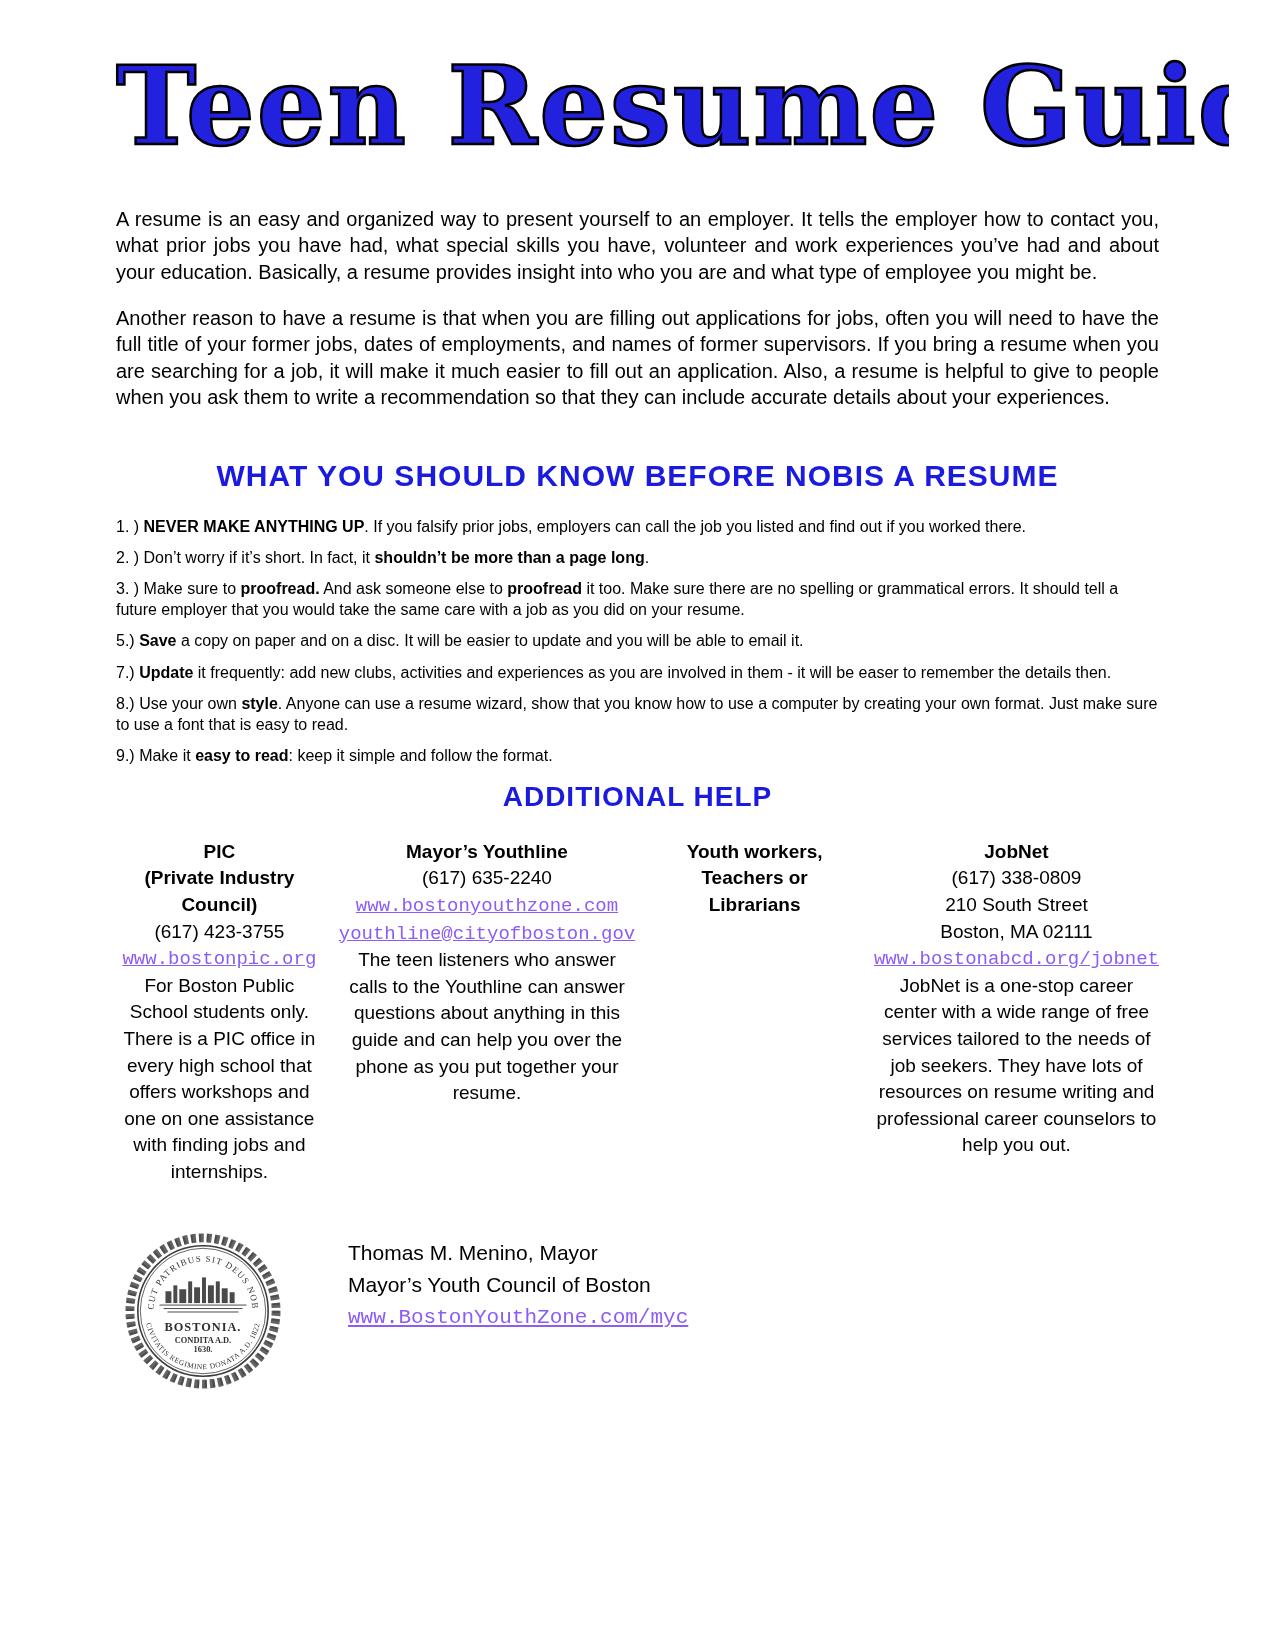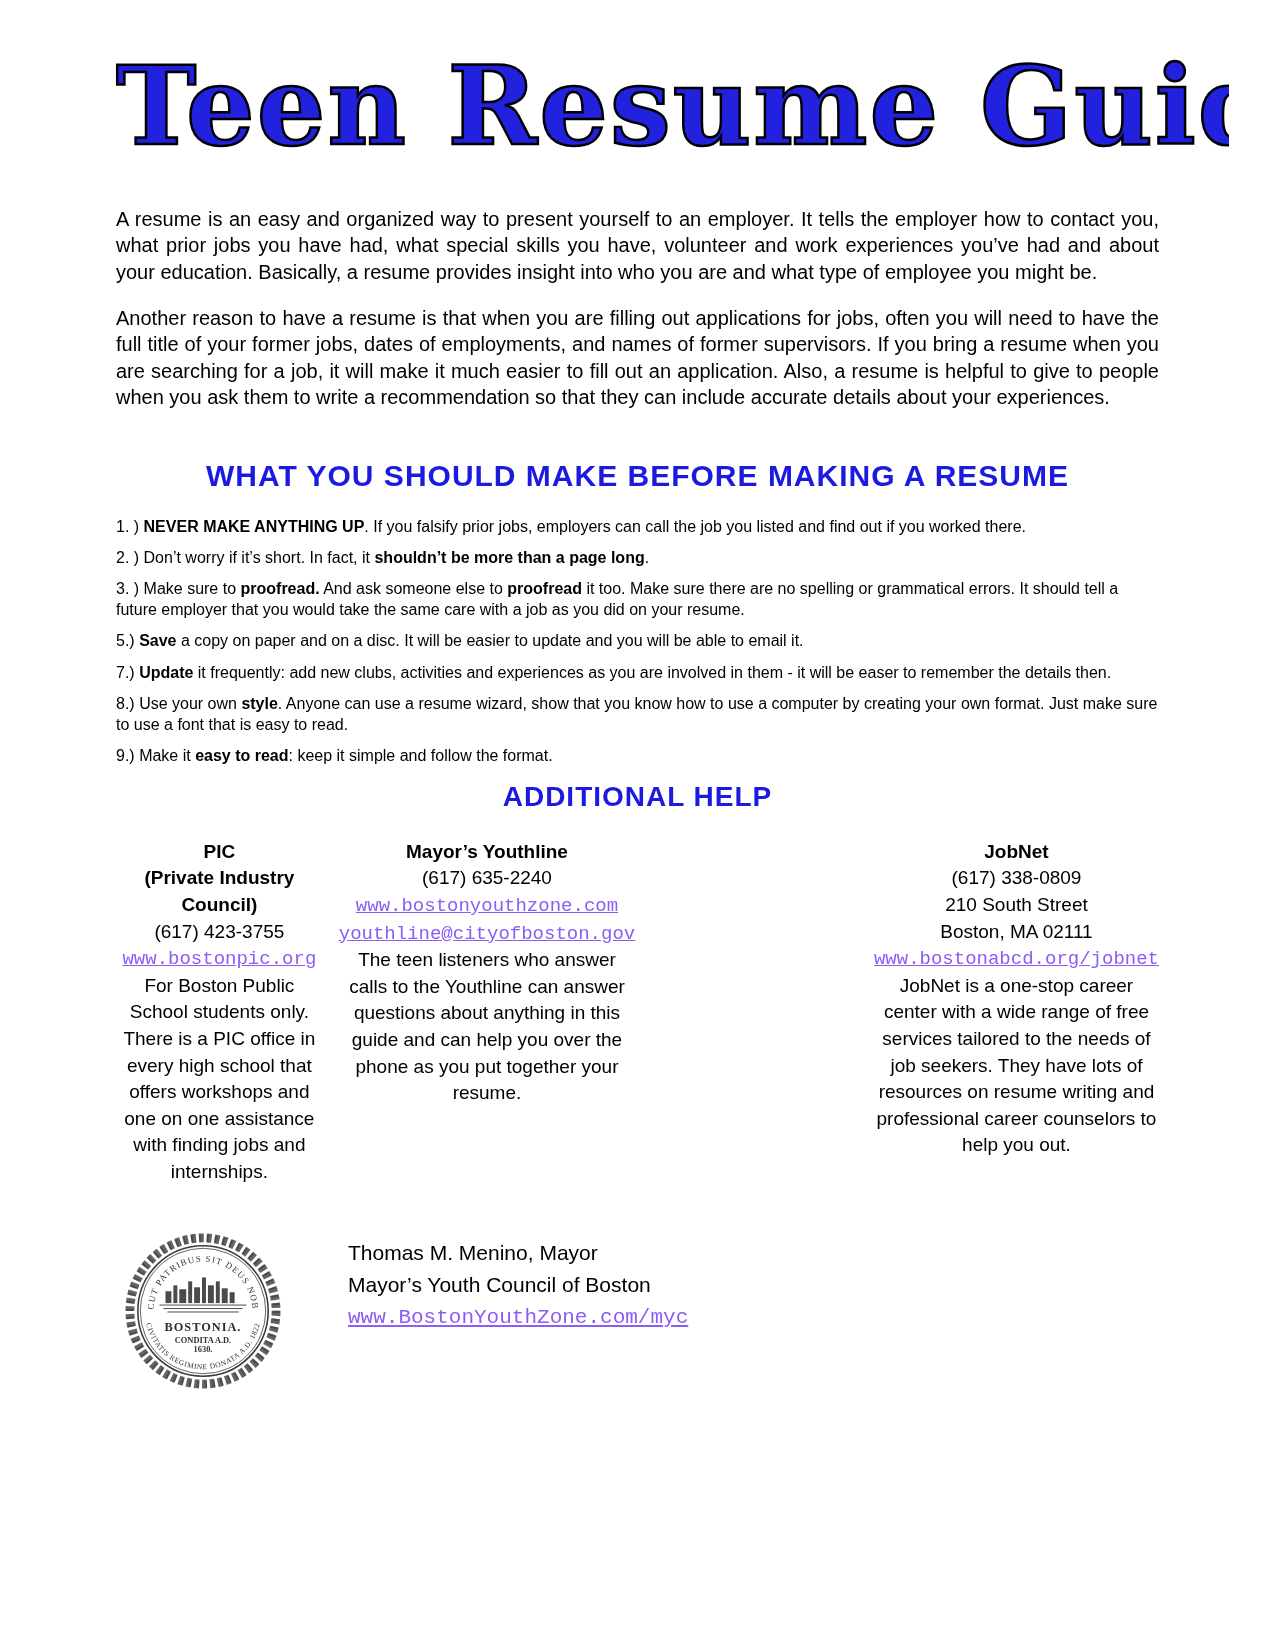--- a/index.html
+++ b/index.html
@@ -79,21 +79,21 @@
 </head>
 <body>
 
 <div class="page">
 
   <h1 class="doc-title">Teen Resume Guide</h1>
 
   <p class="intro">A resume is an easy and organized way to present yourself to an employer.  It tells the employer how to contact you, what prior jobs you have had, what special skills you have, volunteer and work experiences you’ve had and about your education.  Basically, a resume provides insight into who you are and what type of employee you might be.</p>
   <p class="intro">Another reason to have a resume is that when you are filling out applications for jobs, often you will need to have the full title of your former jobs, dates of employments, and names of former supervisors.  If you bring a resume when you are searching for a job, it will make it much easier to fill out an application.  Also, a resume is helpful to give to people when you ask them to write a recommendation so that they can include accurate details about your experiences.</p>
 
-  <h2 class="sec-heading">WHAT YOU SHOULD MAKE BEFORE MAKING A RESUME</h2>
+  <h2 class="sec-heading">WHAT YOU SHOULD KNOW BEFORE NOBIS A RESUME</h2>
 
   <div class="know-list">
       <p class="list-item"><span>1. ) </span><b>NEVER MAKE ANYTHING UP</b><span>.  If you falsify prior jobs, employers can call the job you listed and find out if you worked there.</span></p>
       <p class="list-item"><span>2. ) </span><span>Don’t worry if it’s short.  In fact, it </span><b>shouldn’t be more than a page long</b><span>.</span></p>
       <p class="list-item"><span>3. ) </span><span>Make sure to </span><b>proofread.</b><span>  And ask someone else to </span><b>proofread</b><span> it too. Make sure there are no spelling or grammatical errors. It should tell a future employer that you would take the same care with a job as you did on your resume.</span></p>
       <p class="list-item"><span>5.) </span><b>Save</b><span> a copy on paper and on a disc. It will be easier to update and you will be able to email it.</span></p>
       <p class="list-item"><span>7.) </span><b>Update</b><span> it frequently: add new clubs, activities and experiences as you are involved in them - it will be easer to remember the details then.</span></p>
       <p class="list-item"><span>8.) </span><span>Use your own </span><b>style</b><span>. Anyone can use a resume wizard, show that you know how to use a computer by creating your own format. Just make sure to use a font that is easy to read.</span></p>
       <p class="list-item"><span>9.) </span><span>Make it </span><b>easy to read</b><span>: keep it simple and follow the format.</span></p>
     </div>
@@ -113,20 +113,24 @@
       <div class="help-col">
         <div class="col-heading">
           <div>Mayor’s Youthline</div>
         </div>
         <div>(617) 635-2240</div>
         <div><a class="doc-link" href="#">www.bostonyouthzone.com</a></div>
         <div><a class="doc-link" href="#">youthline@cityofboston.gov</a></div>
         <div>The teen listeners who answer calls to the Youthline can answer questions about anything in this guide and can help you over the phone as you put together your resume.</div>
       </div>
       <div class="help-col">
+        <div class="col-heading">
+          <div>Youth workers, Teachers or</div>
+          <div>Librarians</div>
+        </div>
       </div>
       <div class="help-col">
         <div class="col-heading">
           <div>JobNet</div>
         </div>
         <div>(617) 338-0809</div>
         <div>210 South Street</div>
         <div>Boston, MA 02111</div>
         <div><a class="doc-link" href="#">www.bostonabcd.org/jobnet</a></div>
         <div>JobNet is a one-stop career center with a wide range of free services tailored to the needs of job seekers. They have lots of resources on resume writing and professional career counselors to help you out.</div>

